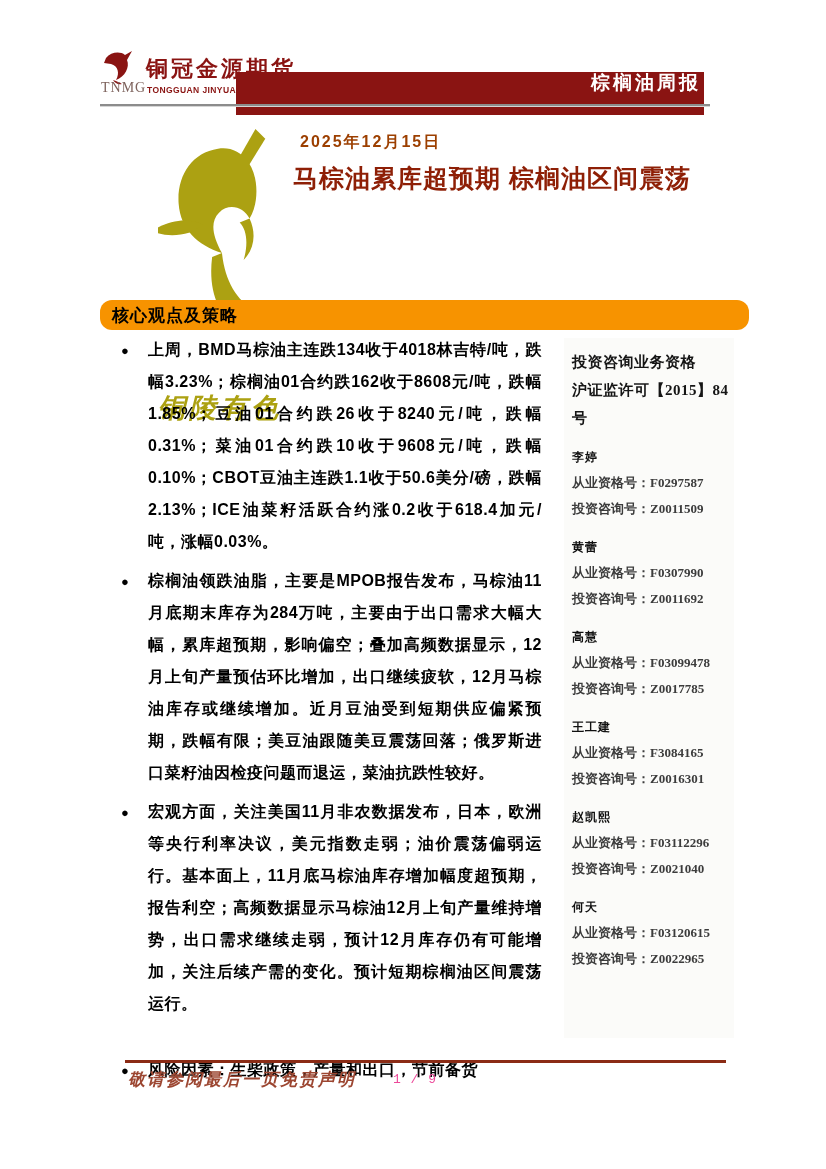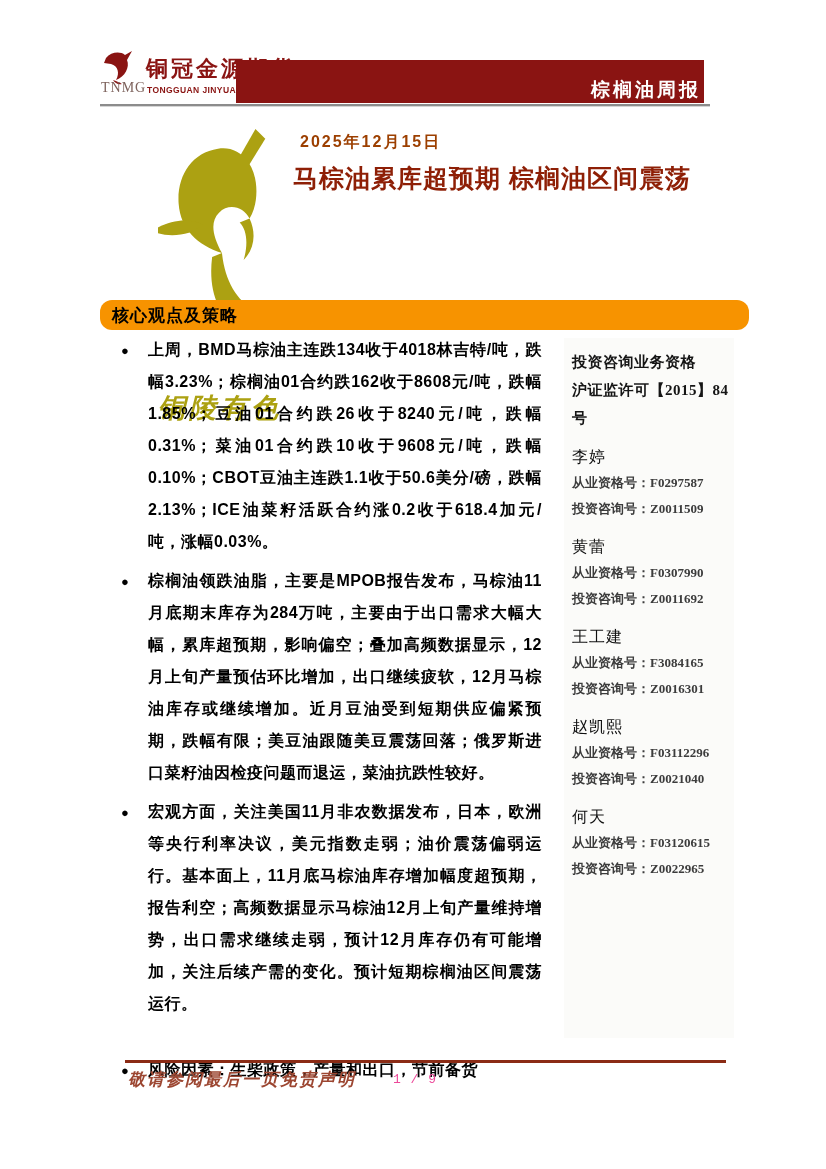--- a/index.html
+++ b/index.html
@@ -25,25 +25,25 @@
     font-size: 22px; font-weight: bold; color: #8a1412;
     letter-spacing: 3px;
     font-family: "Liberation Serif", serif;
   }
   .brand-en {
     position: absolute; left: 147px; top: 85px;
     font-size: 8.5px; font-weight: bold; color: #8a1412;
     letter-spacing: 0.4px;
   }
   .banner {
-    position: absolute; left: 236px; top: 60px;
+    position: absolute; left: 236px; top: 72px;
     width: 468px; height: 43px;
     background: #8a1412;
     display: flex; align-items: flex-end; justify-content: flex-end;
-    padding: 0 3px 0 0;
+    padding: 0 3px 19px 0;
   }
   .banner-title {
     color: #ffffff; font-size: 19px; font-weight: bold; letter-spacing: 3px;
   }
   .header-rule {
     position: absolute; left: 100px; top: 104px;
     width: 610px; height: 3px;
     background: #8c8c8c; border-bottom: 1px solid #d5d5d5;
   }
 
@@ -109,21 +109,21 @@
     margin-left: 8px;
   }
   .qual-line {
     font-size: 15px; font-weight: bold; color: #151515;
     line-height: 28px; letter-spacing: 0.5px;
     font-family: "Liberation Serif", serif;
   }
   .analyst { margin-top: 14px; }
   .analyst:first-of-type { margin-top: 40px; }
   .analyst-name {
-    font-size: 16px; font-weight: normal; color: #101010;
+    font-size: 12px; font-weight: bold; color: #101010;
     line-height: 22px; letter-spacing: 1px; margin-bottom: 2px;
   }
   .cred-line {
     font-family: "Liberation Serif", serif;
     font-size: 13px; color: #3c3c3c; line-height: 26px;
     white-space: nowrap;
     font-weight: bold;
   }
 
   
@@ -207,20 +207,25 @@
       <div class="cred-line"><span>从业资格号：</span><span>F0297587</span></div>
       <div class="cred-line"><span>投资咨询号：</span><span>Z0011509</span></div>
     </div>
 
     <div class="analyst">
       <div class="analyst-name">黄蕾</div>
       <div class="cred-line"><span>从业资格号：</span><span>F0307990</span></div>
       <div class="cred-line"><span>投资咨询号：</span><span>Z0011692</span></div>
     </div>
 
+    <div class="analyst">
+      <div class="analyst-name">高慧</div>
+      <div class="cred-line"><span>从业资格号：</span><span>F03099478</span></div>
+      <div class="cred-line"><span>投资咨询号：</span><span>Z0017785</span></div>
+    </div>
 
     <div class="analyst">
       <div class="analyst-name">王工建</div>
       <div class="cred-line"><span>从业资格号：</span><span>F3084165</span></div>
       <div class="cred-line"><span>投资咨询号：</span><span>Z0016301</span></div>
     </div>
 
     <div class="analyst">
       <div class="analyst-name">赵凯熙</div>
       <div class="cred-line"><span>从业资格号：</span><span>F03112296</span></div>

